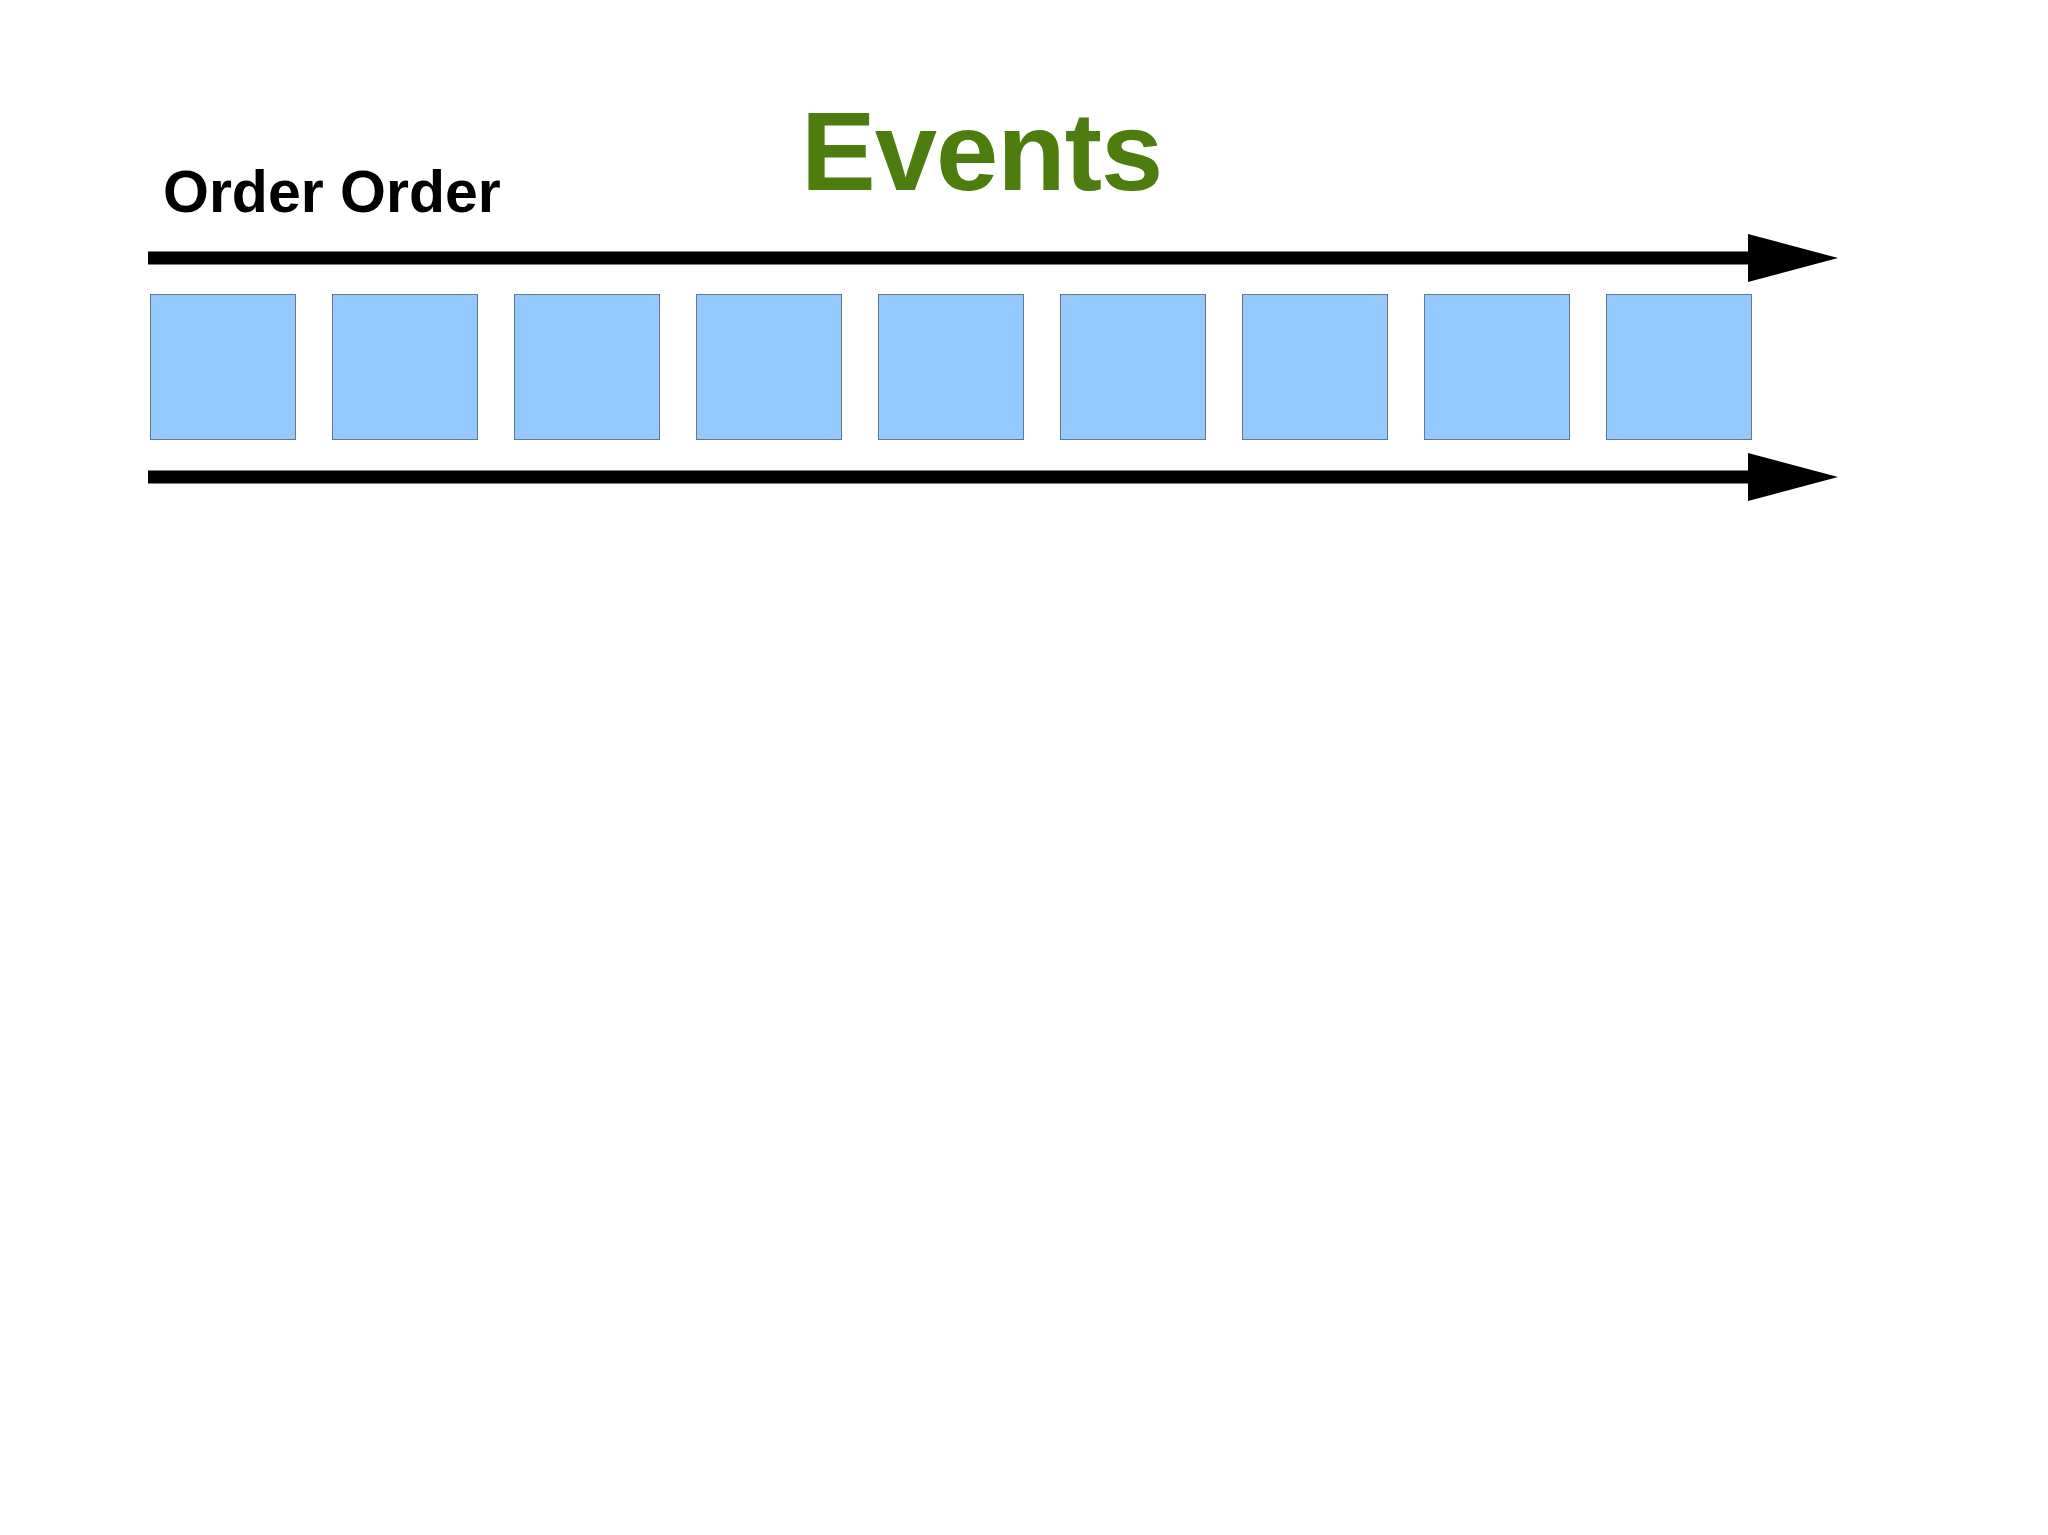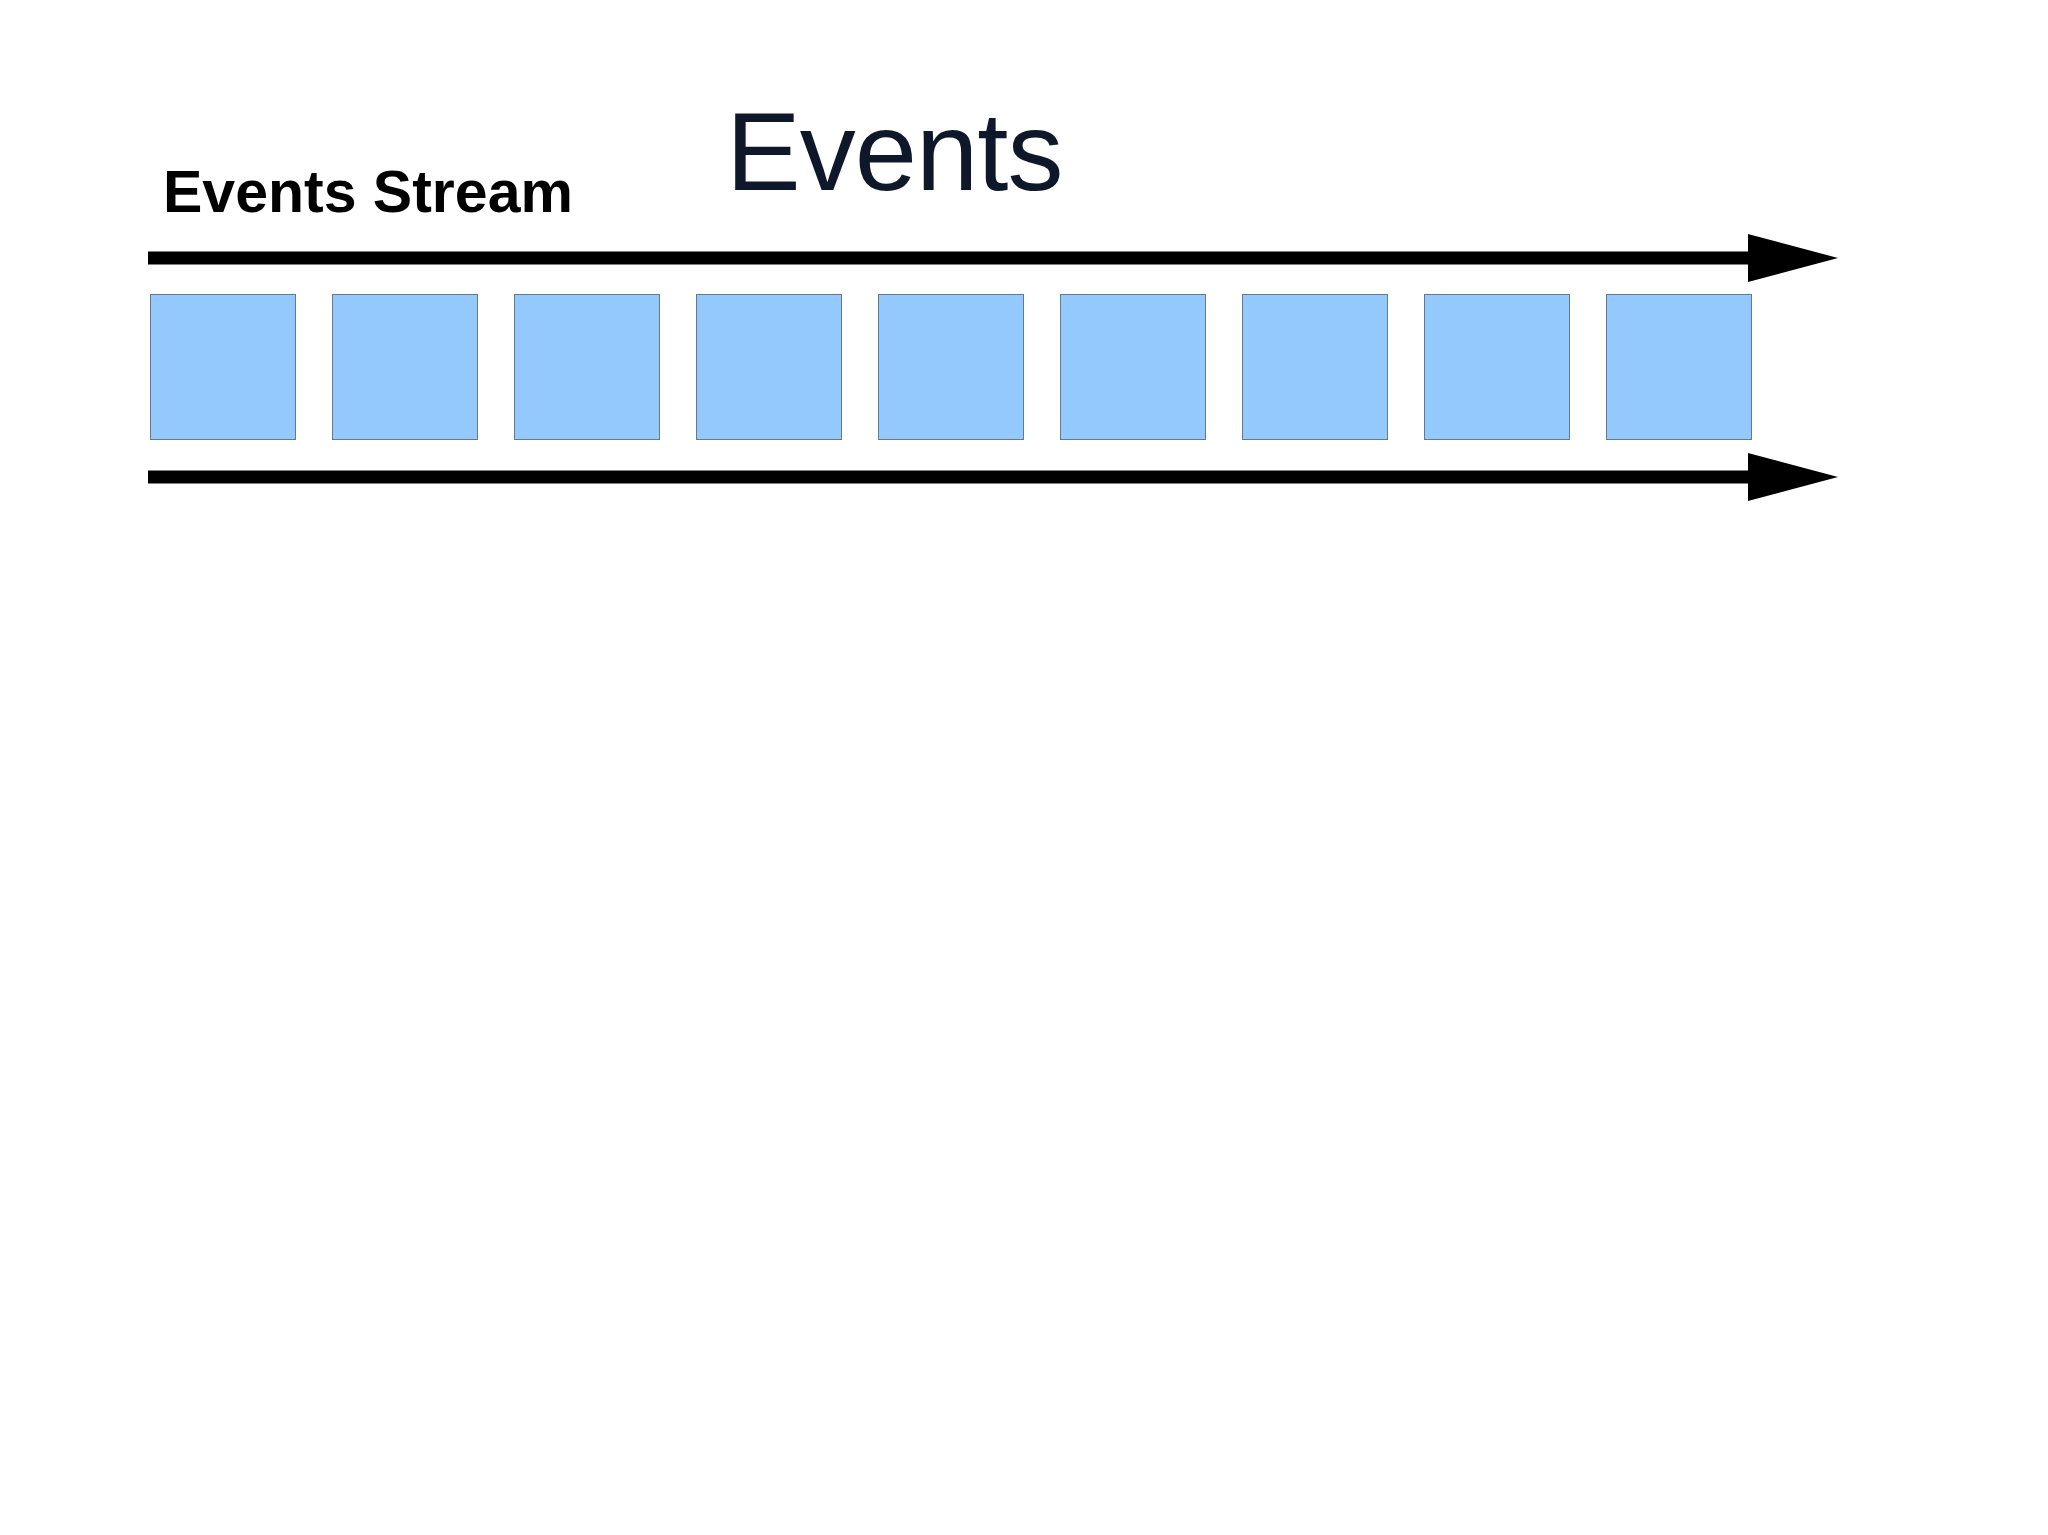--- a/index.html
+++ b/index.html
@@ -14,25 +14,25 @@
     position: relative;
     width: 2048px;
     height: 1535px;
     background: #ffffff;
     overflow: hidden;
   }
 
   
   #title-events {
     position: absolute;
-    left: 726px;
+    left: 801px;
     top: 96px;
     font-size: 112px;
-    font-weight: normal;
-    color: #0f172a;
+    font-weight: bold;
+    color: #4d7c0f;
     letter-spacing: -1px;
     line-height: 1.0;
     white-space: nowrap;
   }
   #label-order-stream {
     position: absolute;
     left: 163px;
     top: 163px;
     font-size: 59px;
     font-weight: bold;
@@ -68,21 +68,21 @@
     box-sizing: border-box;
   }
 </style>
 </head>
 <body>
 
 <div id="slide">
 
   <div id="title-events">Events</div>
 
-  <div id="label-order-stream">Events Stream</div>
+  <div id="label-order-stream">Order Order</div>
 
   <svg id="arrow-top" class="stream-arrow" viewBox="0 0 1690 60" preserveAspectRatio="none">
     <line x1="0" y1="30" x2="1610" y2="30" stroke="#000000" stroke-width="13"></line>
     <polygon points="1600,6 1690,30 1600,54" fill="#000000"></polygon>
   </svg>
 
   <div id="event-squares">
     <div class="event-square"></div>
     <div class="event-square"></div>
     <div class="event-square"></div>

